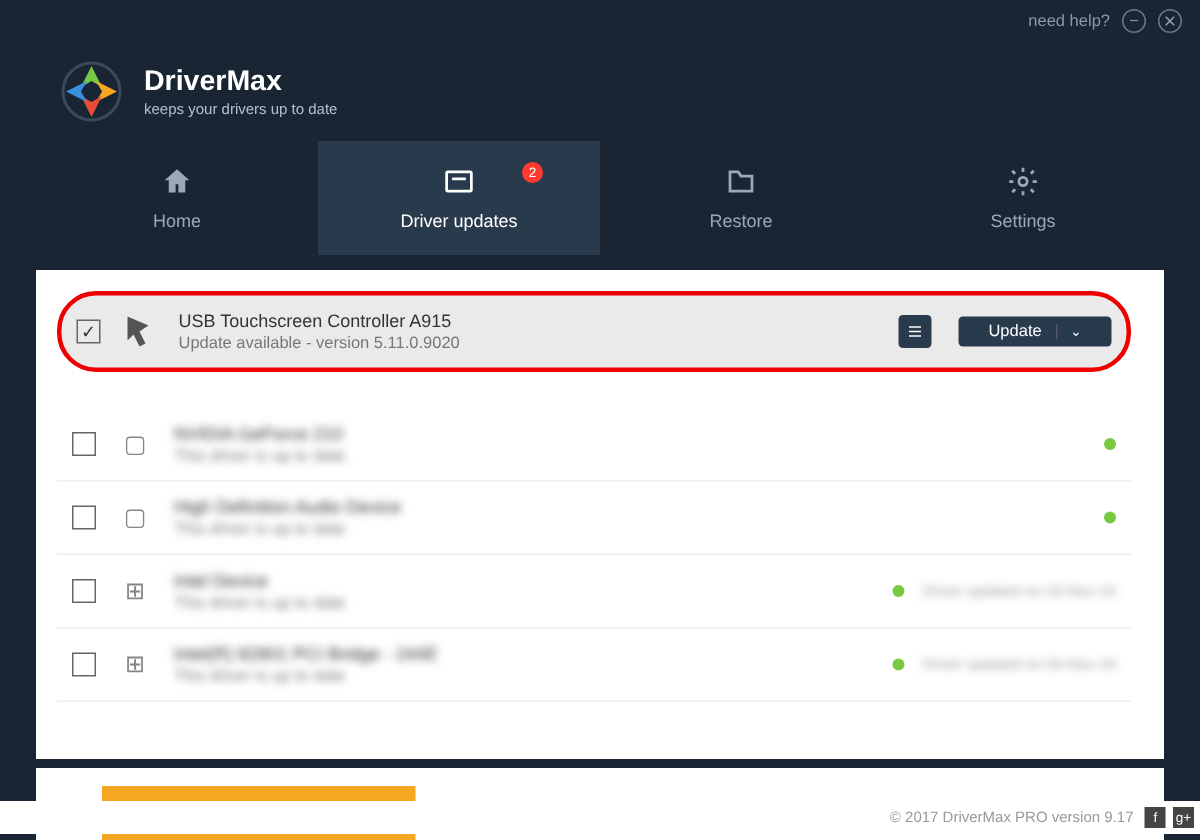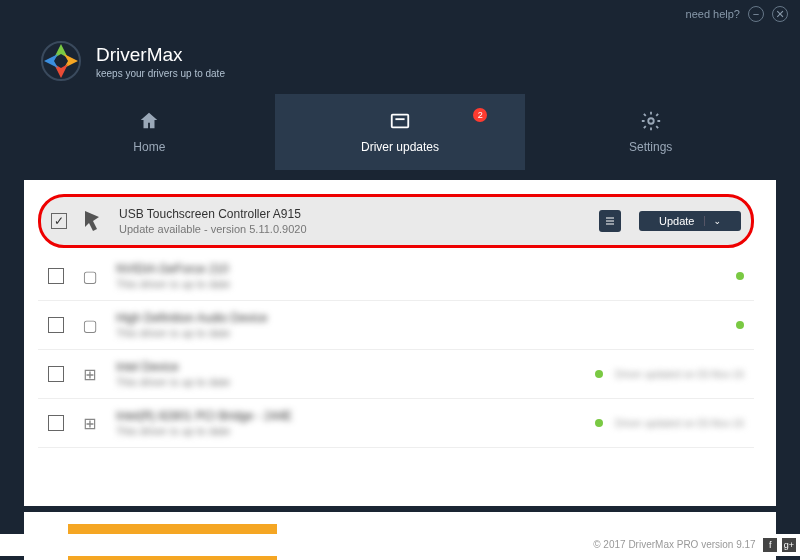--- a/index.html
+++ b/index.html
@@ -3,32 +3,32 @@
 <meta charset="utf-8">
 <style>
 *{margin:0;padding:0;box-sizing:border-box;font-family:Arial,sans-serif}
 body{width:800px;height:560px;background:#1a2533;overflow:hidden;position:relative}
 .titlebar{height:28px;display:flex;justify-content:flex-end;align-items:center;padding:12px 12px;gap:8px}
 .titlebar a{color:#8899aa;font-size:11px;text-decoration:none}
 .wbtn{width:16px;height:16px;border:1px solid #667788;border-radius:50%;display:flex;align-items:center;justify-content:center;color:#8899aa;font-size:11px;cursor:pointer}
 .header{display:flex;align-items:center;padding:12px 40px;gap:14px}
 .logo{width:42px;height:42px;position:relative}
 .logo svg{width:100%;height:100%}
-.brand h1{color:#fff;font-size:19px;font-weight:400}
+.brand h1{color:#fff;font-size:19px;font-weight:700}
 .brand p{color:#b0c0d0;font-size:10px;margin-top:2px}
 .nav{display:flex;padding:0 24px}
 .tab{flex:1;display:flex;flex-direction:column;align-items:center;justify-content:center;padding:16px 8px;color:#9aa8b8;cursor:pointer;position:relative;font-size:12px;gap:8px}
 .tab.active{background:#2a3a4d;color:#fff}
 .tab .icon{width:22px;height:22px}
 .tab.active::after{content:"";position:absolute;bottom:-7px;left:50%;transform:translateX(-50%);border:7px solid transparent;border-top-color:#2a3a4d}
 .badge{position:absolute;background:#ff3b30;color:#fff;font-size:9px;width:14px;height:14px;border-radius:50%;display:flex;align-items:center;justify-content:center;top:14px;right:38px}
 .content{background:#fff;margin:10px 24px 0;height:326px;position:relative;padding:14px}
 .scroll{height:100%;overflow-y:auto;padding-right:8px}
 .row{display:flex;align-items:center;padding:10px;border-bottom:1px solid #eee;gap:12px}
-.row.hl{border:3px solid #e00;border-radius:26px;background:#eaeaea;margin-bottom:4px}
+.row.hl{border:3px solid #e00;border-radius:26px;background:#eaeaea;margin-bottom:24px}
 .chk{width:16px;height:16px;border:1px solid #666;display:flex;align-items:center;justify-content:center;flex-shrink:0}
 .chk.on::after{content:"✓";font-size:12px;color:#333}
 .dico{width:28px;height:28px;flex-shrink:0;display:flex;align-items:center;justify-content:center;color:#888}
 .info{flex:1;min-width:0}
 .dname{font-size:12px;color:#333}
 .dstat{font-size:11px;color:#777;margin-top:2px}
 .blur .dname,.blur .dstat,.blur .rstat{filter:blur(3px)}
 .dot{width:8px;height:8px;border-radius:50%;background:#7ac943;display:inline-block;margin-left:6px}
 .rstat{font-size:10px;color:#999;text-align:right;flex-shrink:0}
 .act{display:flex;align-items:center;gap:18px;flex-shrink:0}
@@ -75,20 +75,26 @@
       </svg>
     <span>Home</span>
   </div>
   <div class="tab active">
     <svg class="icon" viewBox="0 0 24 24" fill="none" stroke="currentColor" stroke-width="2">
         <rect x="3" y="5" width="18" height="14" rx="1"></rect>
         <line x1="7" y1="10" x2="17" y2="10"></line>
       </svg>
     <span>Driver updates</span>
     <span class="badge">2</span>
+  </div>
+  <div class="tab">
+    <svg class="icon" viewBox="0 0 24 24" fill="none" stroke="currentColor" stroke-width="2">
+        <path d="M4 8 L4 5 L10 5 L12 8 L20 8 L20 19 L4 19 Z"></path>
+      </svg>
+    <span>Restore</span>
   </div>
   <div class="tab">
     <svg class="icon" viewBox="0 0 24 24" fill="none" stroke="currentColor" stroke-width="2">
         <circle cx="12" cy="12" r="3"></circle>
         <path d="M12 2v3M12 19v3M4.2 4.2l2.1 2.1M17.7 17.7l2.1 2.1M2 12h3M19 12h3M4.2 19.8l2.1-2.1M17.7 6.3l2.1-2.1"></path>
       </svg>
     <span>Settings</span>
   </div>
 </div>
 

